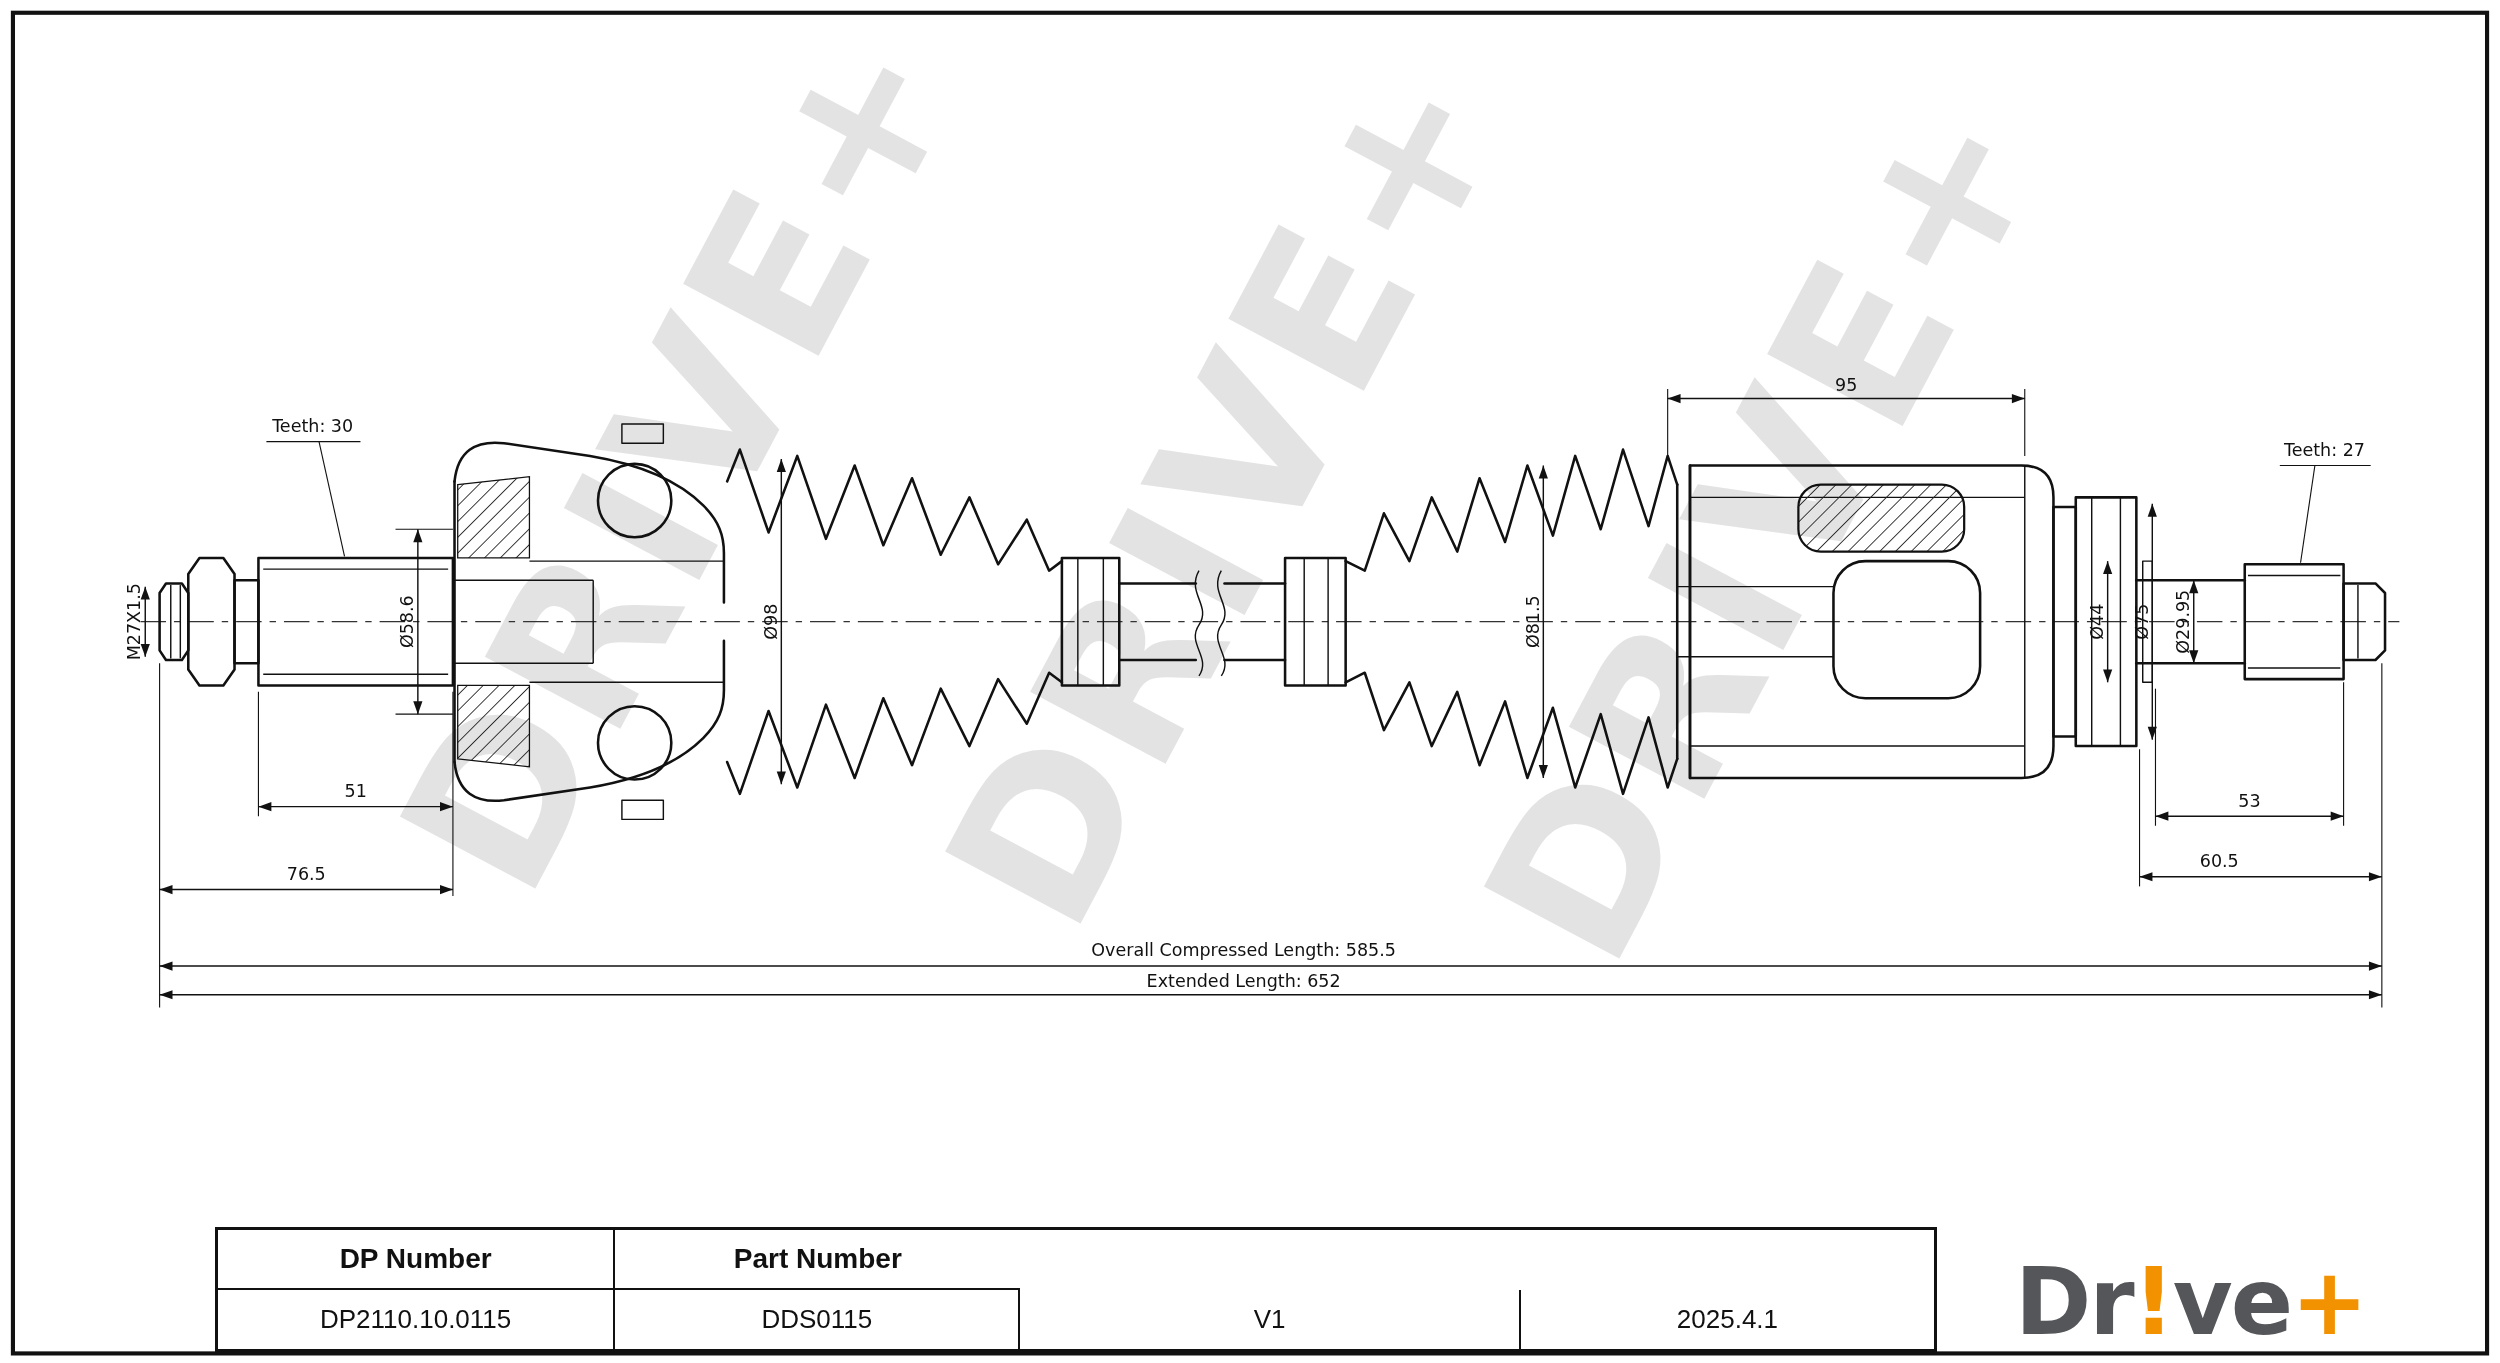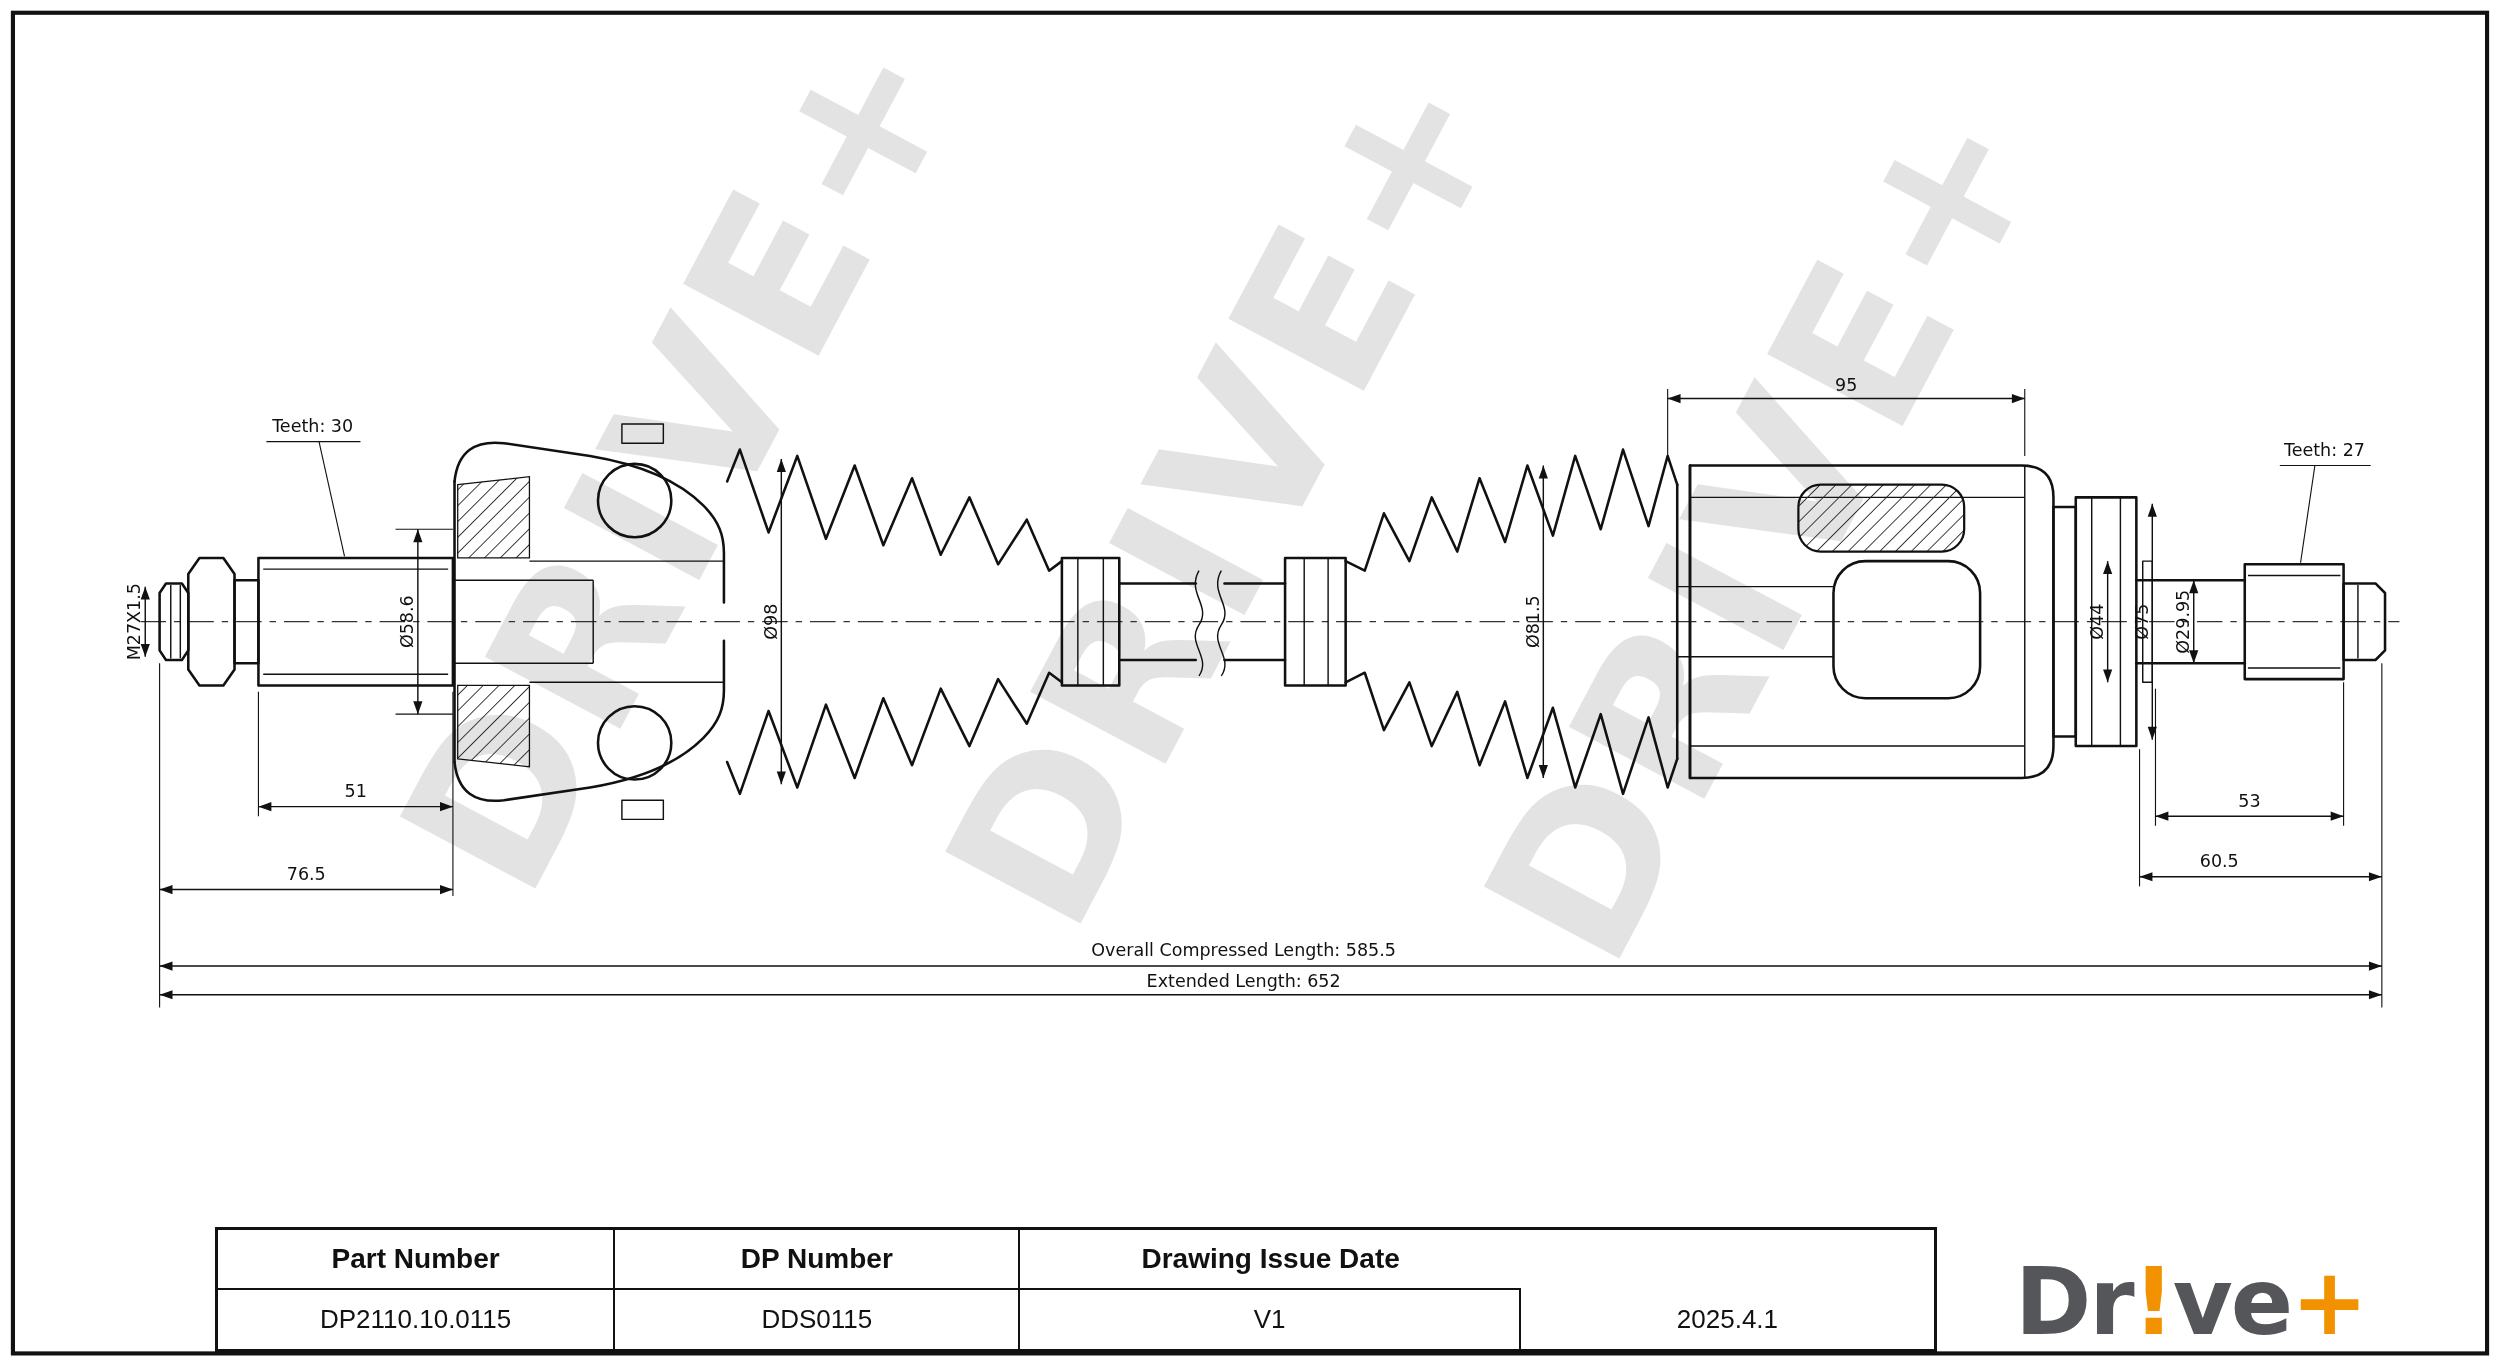--- a/index.html
+++ b/index.html
@@ -211,23 +211,22 @@
 
     <line class="dim" x1="100" y1="606" x2="1494" y2="606" marker-start="url(#arr)" marker-end="url(#arr)"></line>
     <text class="dtb" x="780" y="600" text-anchor="middle">Overall  Compressed  Length: 585.5</text>
     <line class="dim" x1="100" y1="624" x2="1494" y2="624" marker-start="url(#arr)" marker-end="url(#arr)"></line>
     <text class="dtb" x="780" y="619" text-anchor="middle">Extended  Length: 652</text>
   </g>
 </svg>
 
 <div class="titleblock">
   <div class="tb-row tb-head">
+    <div class="tb-cell">DP Number</div>
     <div class="tb-cell">Part Number</div>
-    <div class="tb-cell">DP Number</div>
-    <div class="tb-cell">Drawing Issue Date</div>
   </div>
   <div class="tb-row">
     <div class="tb-cell">DP2110.10.0115</div>
     <div class="tb-cell">DDS0115</div>
     <div class="tb-cell">V1</div>
     <div class="tb-cell">2025.4.1</div>
   </div>
 </div>
 
 <div class="logo">

